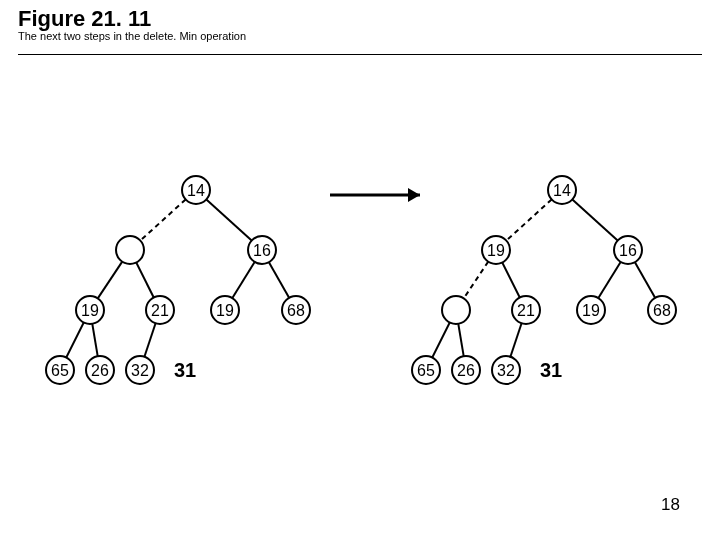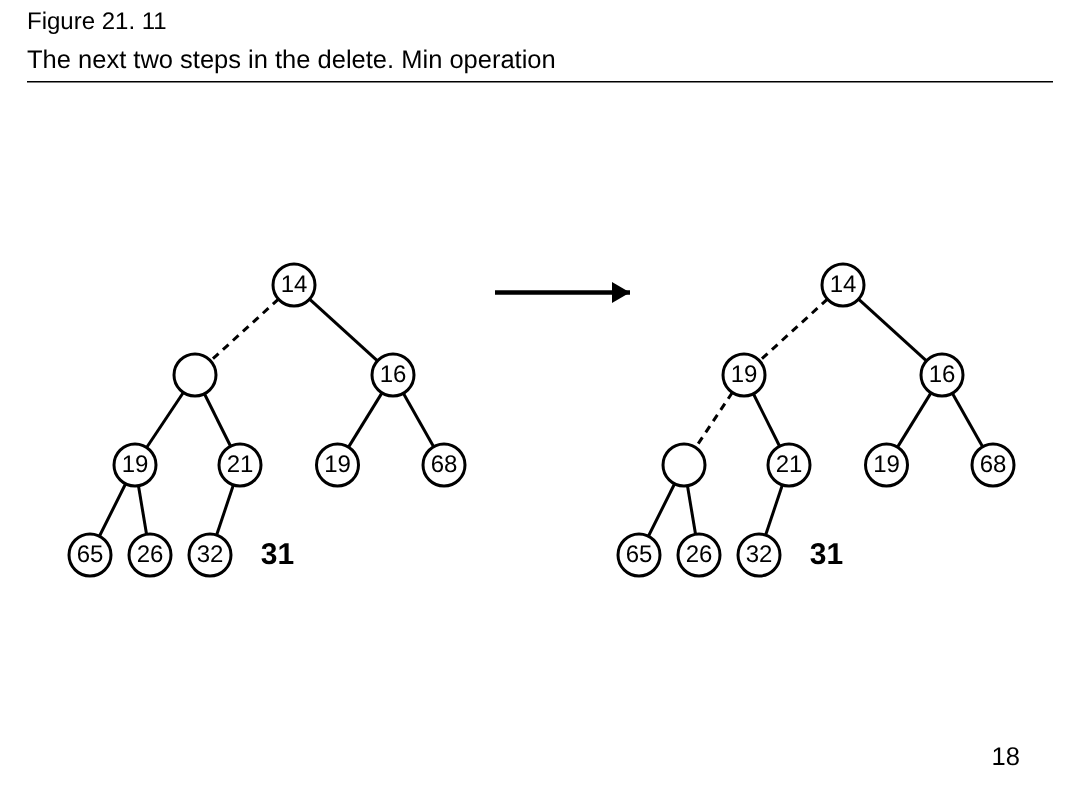--- a/index.html
+++ b/index.html
@@ -8,28 +8,28 @@
     width: 720px;
     height: 540px;
     background: #ffffff;
     font-family: Arial, Helvetica, sans-serif;
     position: relative;
   }
   .title {
     position: absolute;
     left: 18px;
     top: 6px;
-    font-size: 16px;
-    font-weight: normal;
+    font-size: 22px;
+    font-weight: bold;
   }
   .caption {
     position: absolute;
     left: 18px;
     top: 30px;
-    font-size: 17px;
+    font-size: 11px;
   }
   .hr {
     position: absolute;
     left: 18px;
     top: 54px;
     width: 684px;
     height: 1px;
     background: #000;
   }
   .pagenum {

